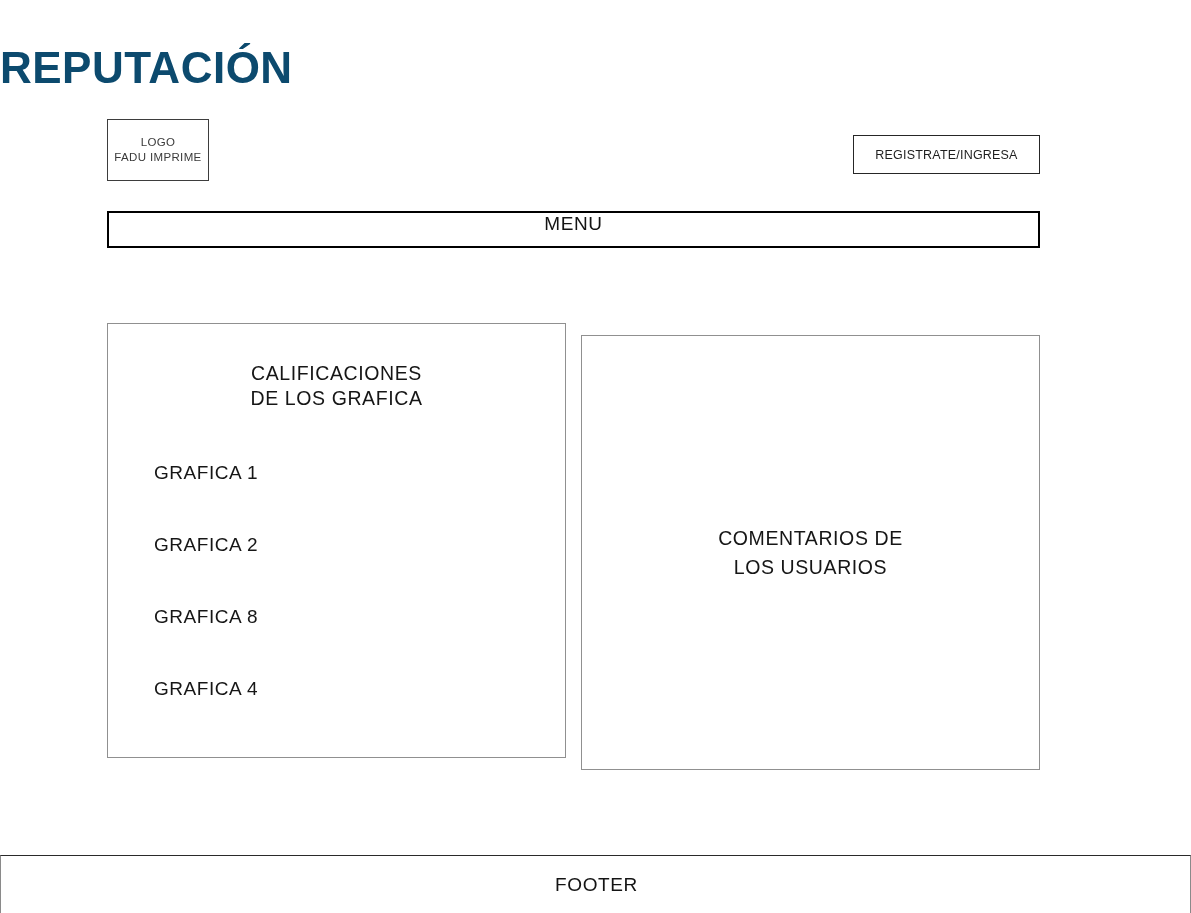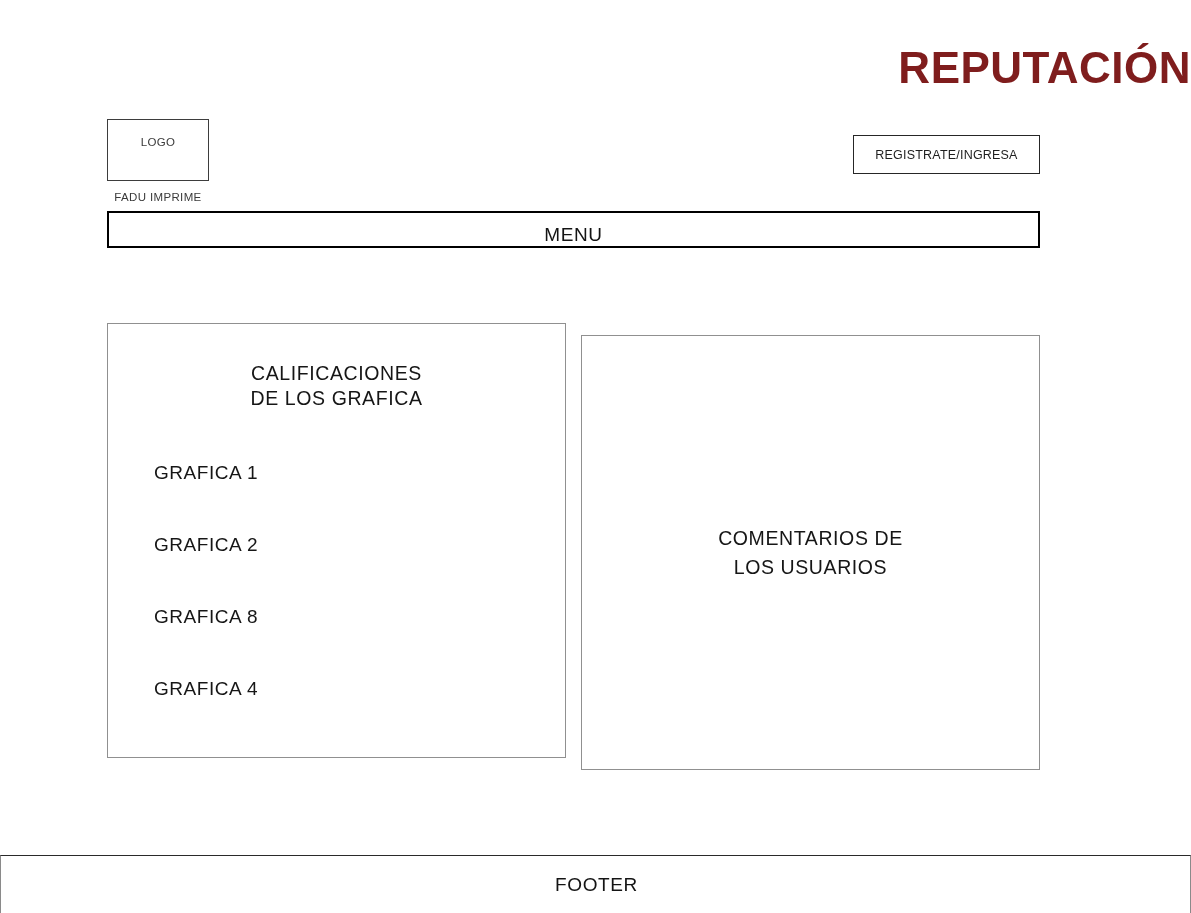--- a/index.html
+++ b/index.html
@@ -16,25 +16,25 @@
     color: #1a1a1a;
     -webkit-font-smoothing: antialiased;
   }
 
   
   .page-title {
     position: absolute;
     left: 0;
     top: 42px;
     width: 1191px;
-    text-align: right;
+    text-align: left;
     font-size: 44px;
     font-weight: 700;
     letter-spacing: 0.5px;
-    color: #7f1d1d;
+    color: #0c4a6e;
     line-height: 52px;
   }
 
   
   .logo-box {
     position: absolute;
     left: 107px;
     top: 119px;
     width: 102px;
     height: 62px;
@@ -45,21 +45,20 @@
     align-items: center;
     justify-content: center;
     background: #ffffff;
   }
   .logo-line {
     font-size: 11.5px;
     line-height: 15px;
     letter-spacing: 0.35px;
     color: #3a3a3a;
     white-space: nowrap;
-    margin-top: 40px;
   }
 
   
   .register-button {
     position: absolute;
     left: 853px;
     top: 135px;
     width: 187px;
     height: 39px;
     border: 1.3px solid #262626;
@@ -79,21 +78,21 @@
   .menu-bar {
     position: absolute;
     left: 107px;
     top: 211px;
     width: 933px;
     height: 37px;
     border: 2px solid #000000;
     box-sizing: border-box;
     background: #ffffff;
     display: flex;
-    align-items: flex-end;
+    align-items: flex-start;
     justify-content: center;
     cursor: pointer;
   }
   .menu-label {
     font-size: 19px;
     letter-spacing: 0.6px;
     color: #141414;
   }
 
   

